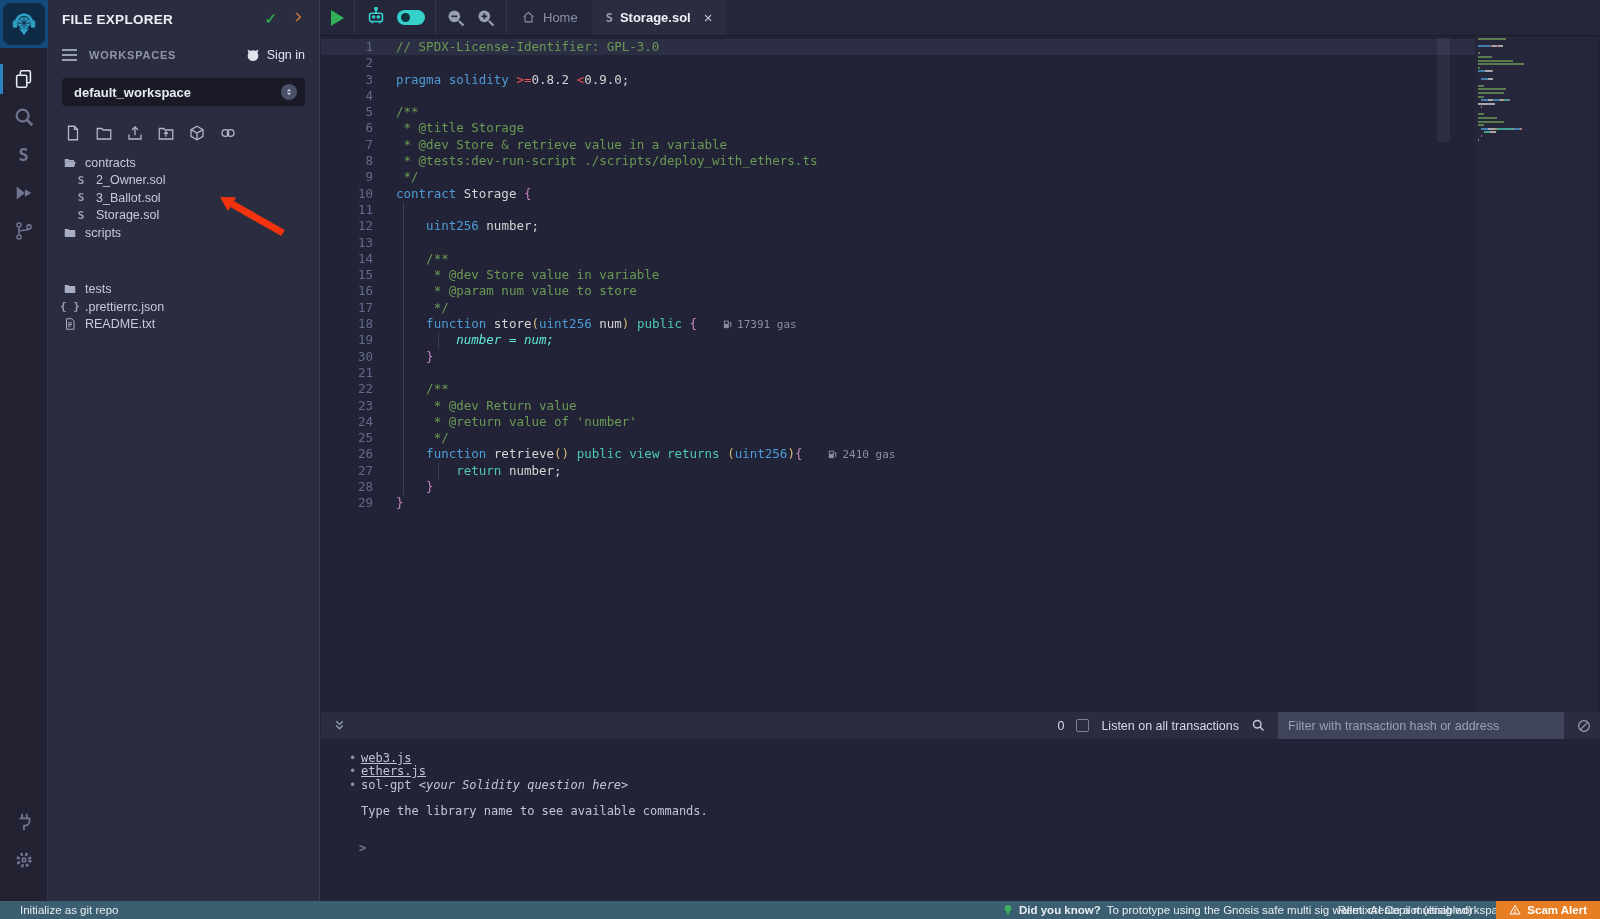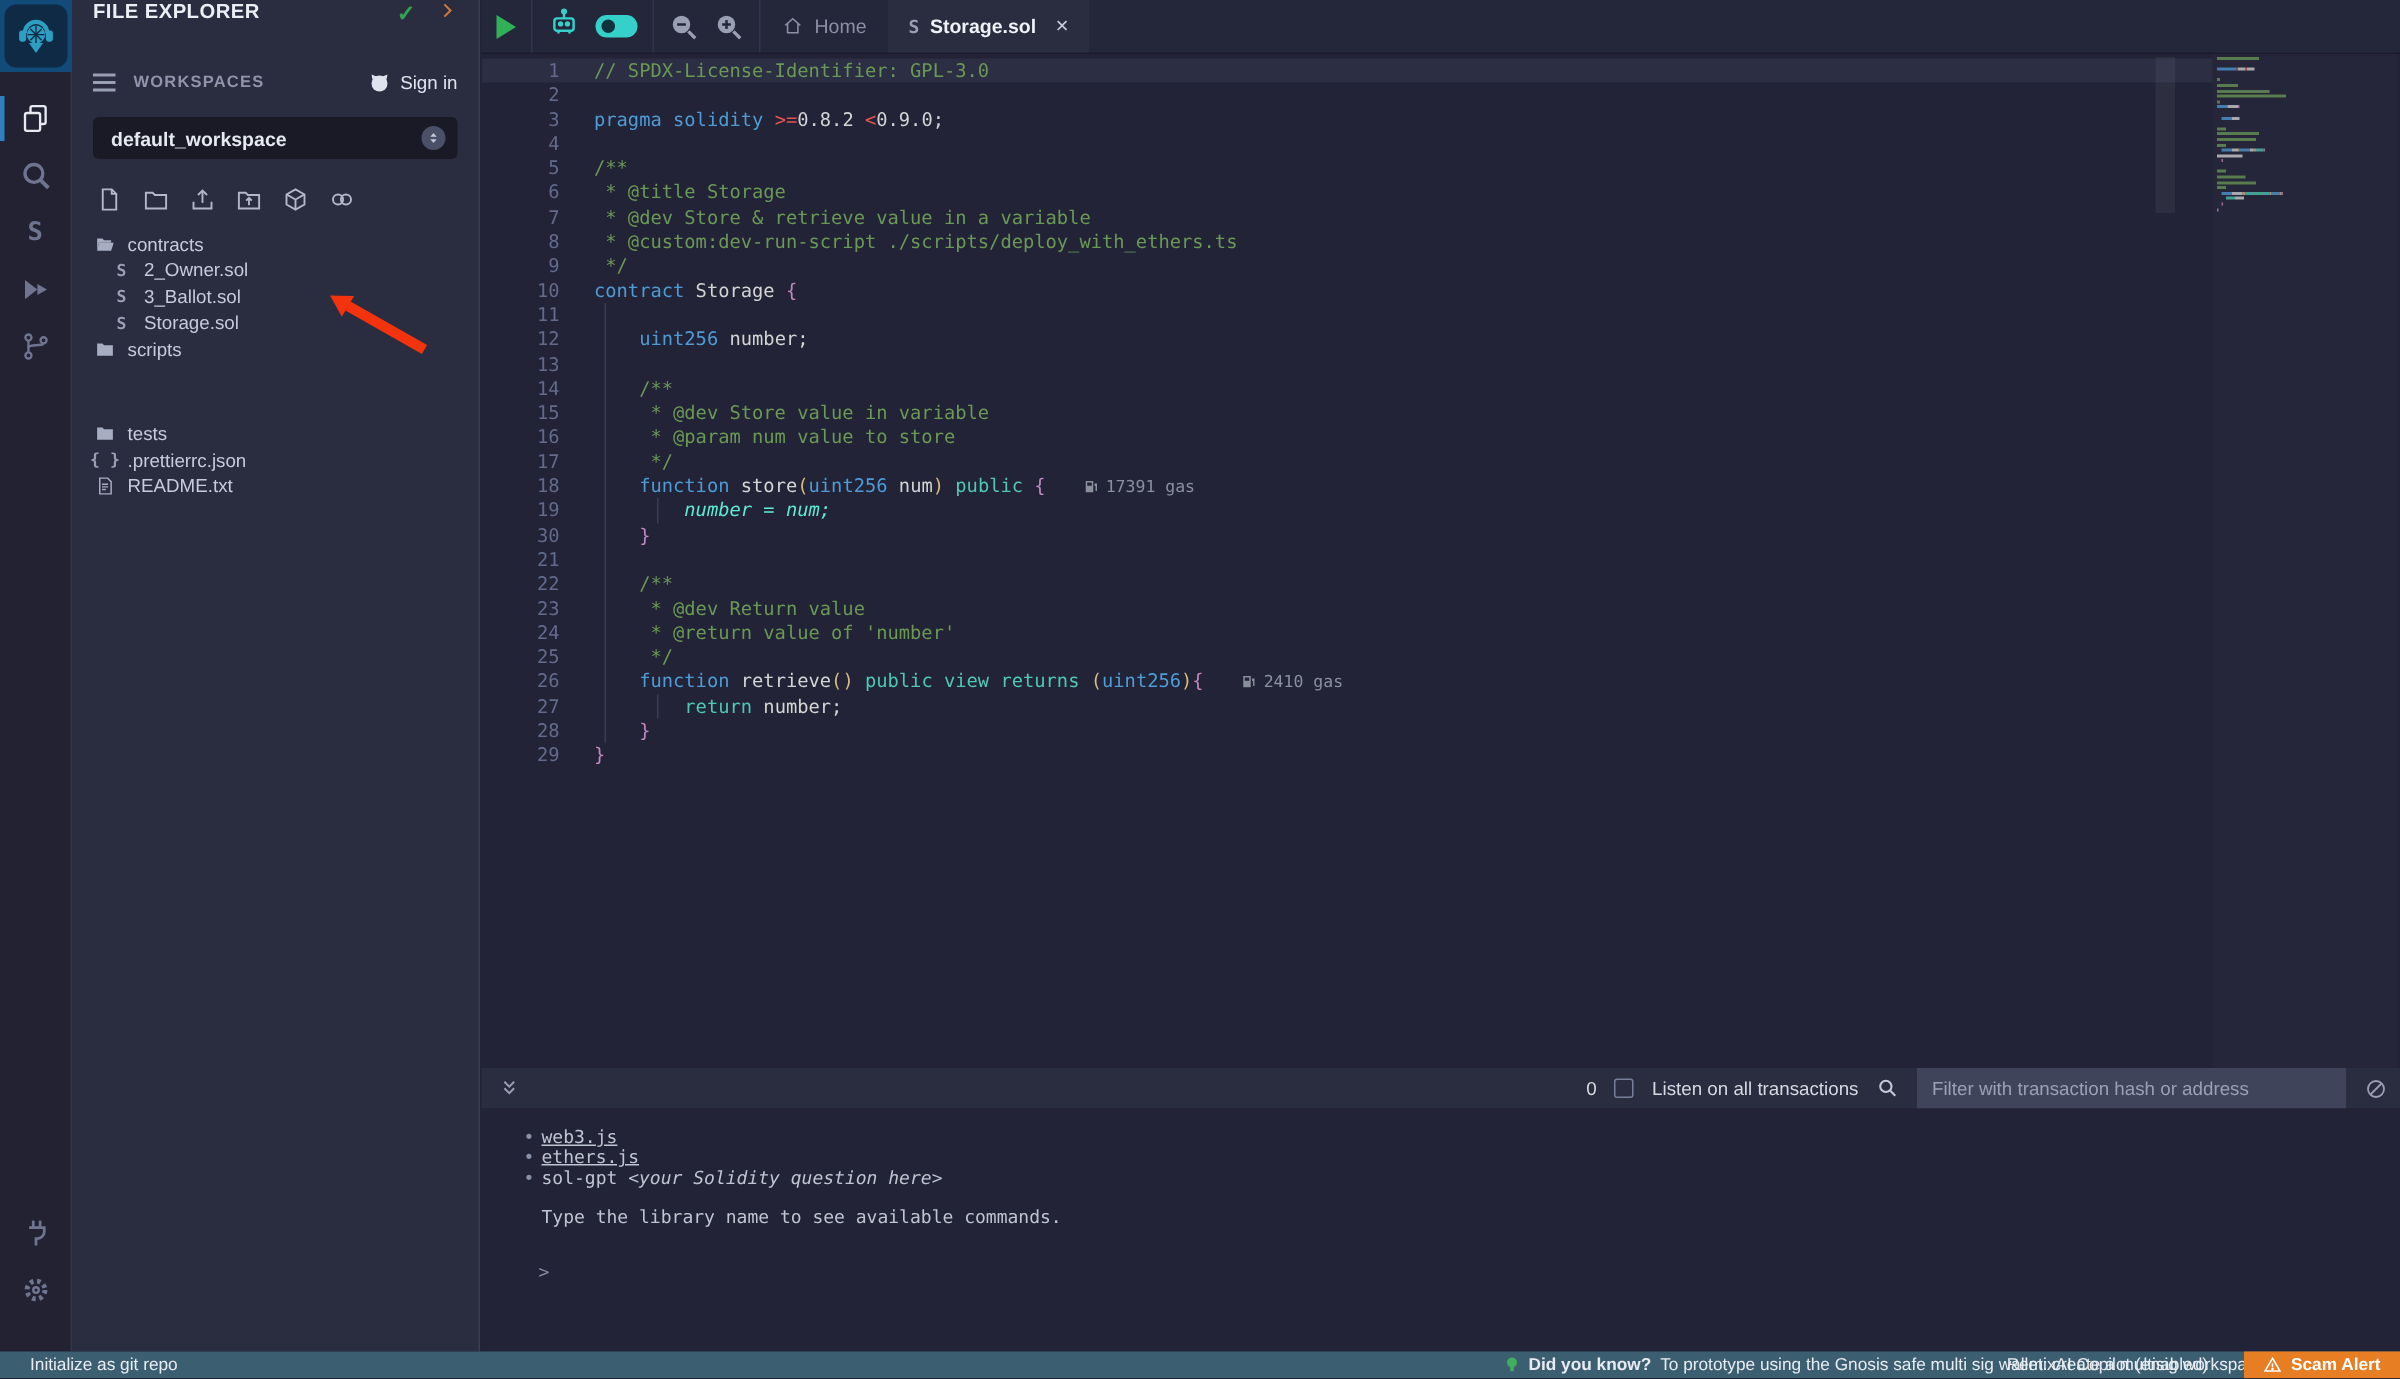--- a/index.html
+++ b/index.html
@@ -19,21 +19,21 @@
              color:#6f7590; cursor:pointer; }
   .ab-item svg { width:22px; height:22px; }
   .ab-item.active { color:#e8eaf2; }
   .ab-item.active::before { content:""; position:absolute; left:0; top:4px; bottom:4px; width:3px; background:#2f80c0; }
   .s-glyph { font-family:"DejaVu Sans Mono", monospace; font-weight:bold; font-size:15px; }
   .ab-item .s-glyph { font-size:17px; }
 
   
   .sidepanel { position:absolute; left:48px; top:0; width:272px; height:901px;
                background:#2a2c3f; border-right:1px solid #3a3d52; z-index:4; }
-  .sp-header { display:flex; align-items:flex-start; height:38px; padding:0 14px; }
+  .sp-header { display:flex; align-items:center; height:38px; padding:0 14px; }
   .sp-title { font-size:13.5px; font-weight:bold; color:#eceef5; letter-spacing:.3px; flex:1; }
   .check { color:#2ea44f; font-size:15px; font-weight:bold; margin-right:14px; }
   .chev-r { color:#d07937; }
   .chev-r svg { width:14px; height:14px; }
   .ws-row { display:flex; align-items:center; height:26px; padding:0 14px; margin-top:4px; }
   .hamb { display:inline-flex; flex-direction:column; gap:3px; margin-right:12px; cursor:pointer; }
   .hamb i { display:block; width:15px; height:2px; background:#9aa0b4; }
   .ws-label { flex:1; font-size:11px; letter-spacing:.8px; color:#8f95ab; font-weight:bold; }
   .signin { display:flex; align-items:center; gap:6px; color:#dfe3ee; font-size:12.5px; cursor:pointer; }
   .signin svg { width:16px; height:16px; color:#dfe3ee; }
@@ -388,21 +388,21 @@
 
     <div class="code-wrap">
       <div id="code-lines">
           <div class="cl cur"><span class="ln">1</span><span class="ct"><span style="color: rgb(106, 153, 85);">// SPDX-License-Identifier: GPL-3.0</span></span></div>
           <div class="cl"><span class="ln">2</span><span class="ct"></span></div>
           <div class="cl"><span class="ln">3</span><span class="ct"><span style="color: rgb(77, 156, 214);">pragma solidity </span><span style="color: rgb(228, 84, 84);">&gt;=</span><span style="color: rgb(212, 212, 212);">0.8.2 </span><span style="color: rgb(228, 84, 84);">&lt;</span><span style="color: rgb(212, 212, 212);">0.9.0</span><span style="color: rgb(212, 212, 212);">;</span></span></div>
           <div class="cl"><span class="ln">4</span><span class="ct"></span></div>
           <div class="cl"><span class="ln">5</span><span class="ct"><span style="color: rgb(106, 153, 85);">/**</span></span></div>
           <div class="cl"><span class="ln">6</span><span class="ct"><span style="color: rgb(106, 153, 85);"> * @title Storage</span></span></div>
           <div class="cl"><span class="ln">7</span><span class="ct"><span style="color: rgb(106, 153, 85);"> * @dev Store &amp; retrieve value in a variable</span></span></div>
-          <div class="cl"><span class="ln">8</span><span class="ct"><span style="color: rgb(106, 153, 85);"> * @custom:dev-run-script ./scripts/deploy_with_ethers.ts</span></span></div>
+          <div class="cl"><span class="ln">8</span><span class="ct"><span style="color: rgb(106, 153, 85);"> * @tests:dev-run-script ./scripts/deploy_with_ethers.ts</span></span></div>
           <div class="cl"><span class="ln">9</span><span class="ct"><span style="color: rgb(106, 153, 85);"> */</span></span></div>
           <div class="cl"><span class="ln">10</span><span class="ct"><span style="color: rgb(77, 156, 214);">contract </span><span style="color: rgb(212, 212, 212);">Storage </span><span style="color: rgb(197, 134, 192);">{</span></span></div>
           <div class="cl"><span class="ln">11</span><span class="guide" style="left: 82px;"></span><span class="ct"></span></div>
           <div class="cl"><span class="ln">12</span><span class="guide" style="left: 82px;"></span><span class="ct"><span style="color: rgb(212, 212, 212);">    </span><span style="color: rgb(77, 156, 214);">uint256 </span><span style="color: rgb(212, 212, 212);">number;</span></span></div>
           <div class="cl"><span class="ln">13</span><span class="guide" style="left: 82px;"></span><span class="ct"></span></div>
           <div class="cl"><span class="ln">14</span><span class="guide" style="left: 82px;"></span><span class="ct"><span style="color: rgb(106, 153, 85);">    /**</span></span></div>
           <div class="cl"><span class="ln">15</span><span class="guide" style="left: 82px;"></span><span class="ct"><span style="color: rgb(106, 153, 85);">     * @dev Store value in variable</span></span></div>
           <div class="cl"><span class="ln">16</span><span class="guide" style="left: 82px;"></span><span class="ct"><span style="color: rgb(106, 153, 85);">     * @param num value to store</span></span></div>
           <div class="cl"><span class="ln">17</span><span class="guide" style="left: 82px;"></span><span class="ct"><span style="color: rgb(106, 153, 85);">     */</span></span></div>
           <div class="cl"><span class="ln">18</span><span class="guide" style="left: 82px;"></span><span class="ct"><span style="color: rgb(212, 212, 212);">    </span><span style="color: rgb(77, 156, 214);">function </span><span style="color: rgb(212, 212, 212);">store</span><span style="color: rgb(215, 186, 125);">(</span><span style="color: rgb(77, 156, 214);">uint256 </span><span style="color: rgb(212, 212, 212);">num</span><span style="color: rgb(215, 186, 125);">) </span><span style="color: rgb(78, 201, 176);">public </span><span style="color: rgb(197, 134, 192);">{</span><span class="gas"><svg viewBox="0 0 12 12" fill="currentColor">

